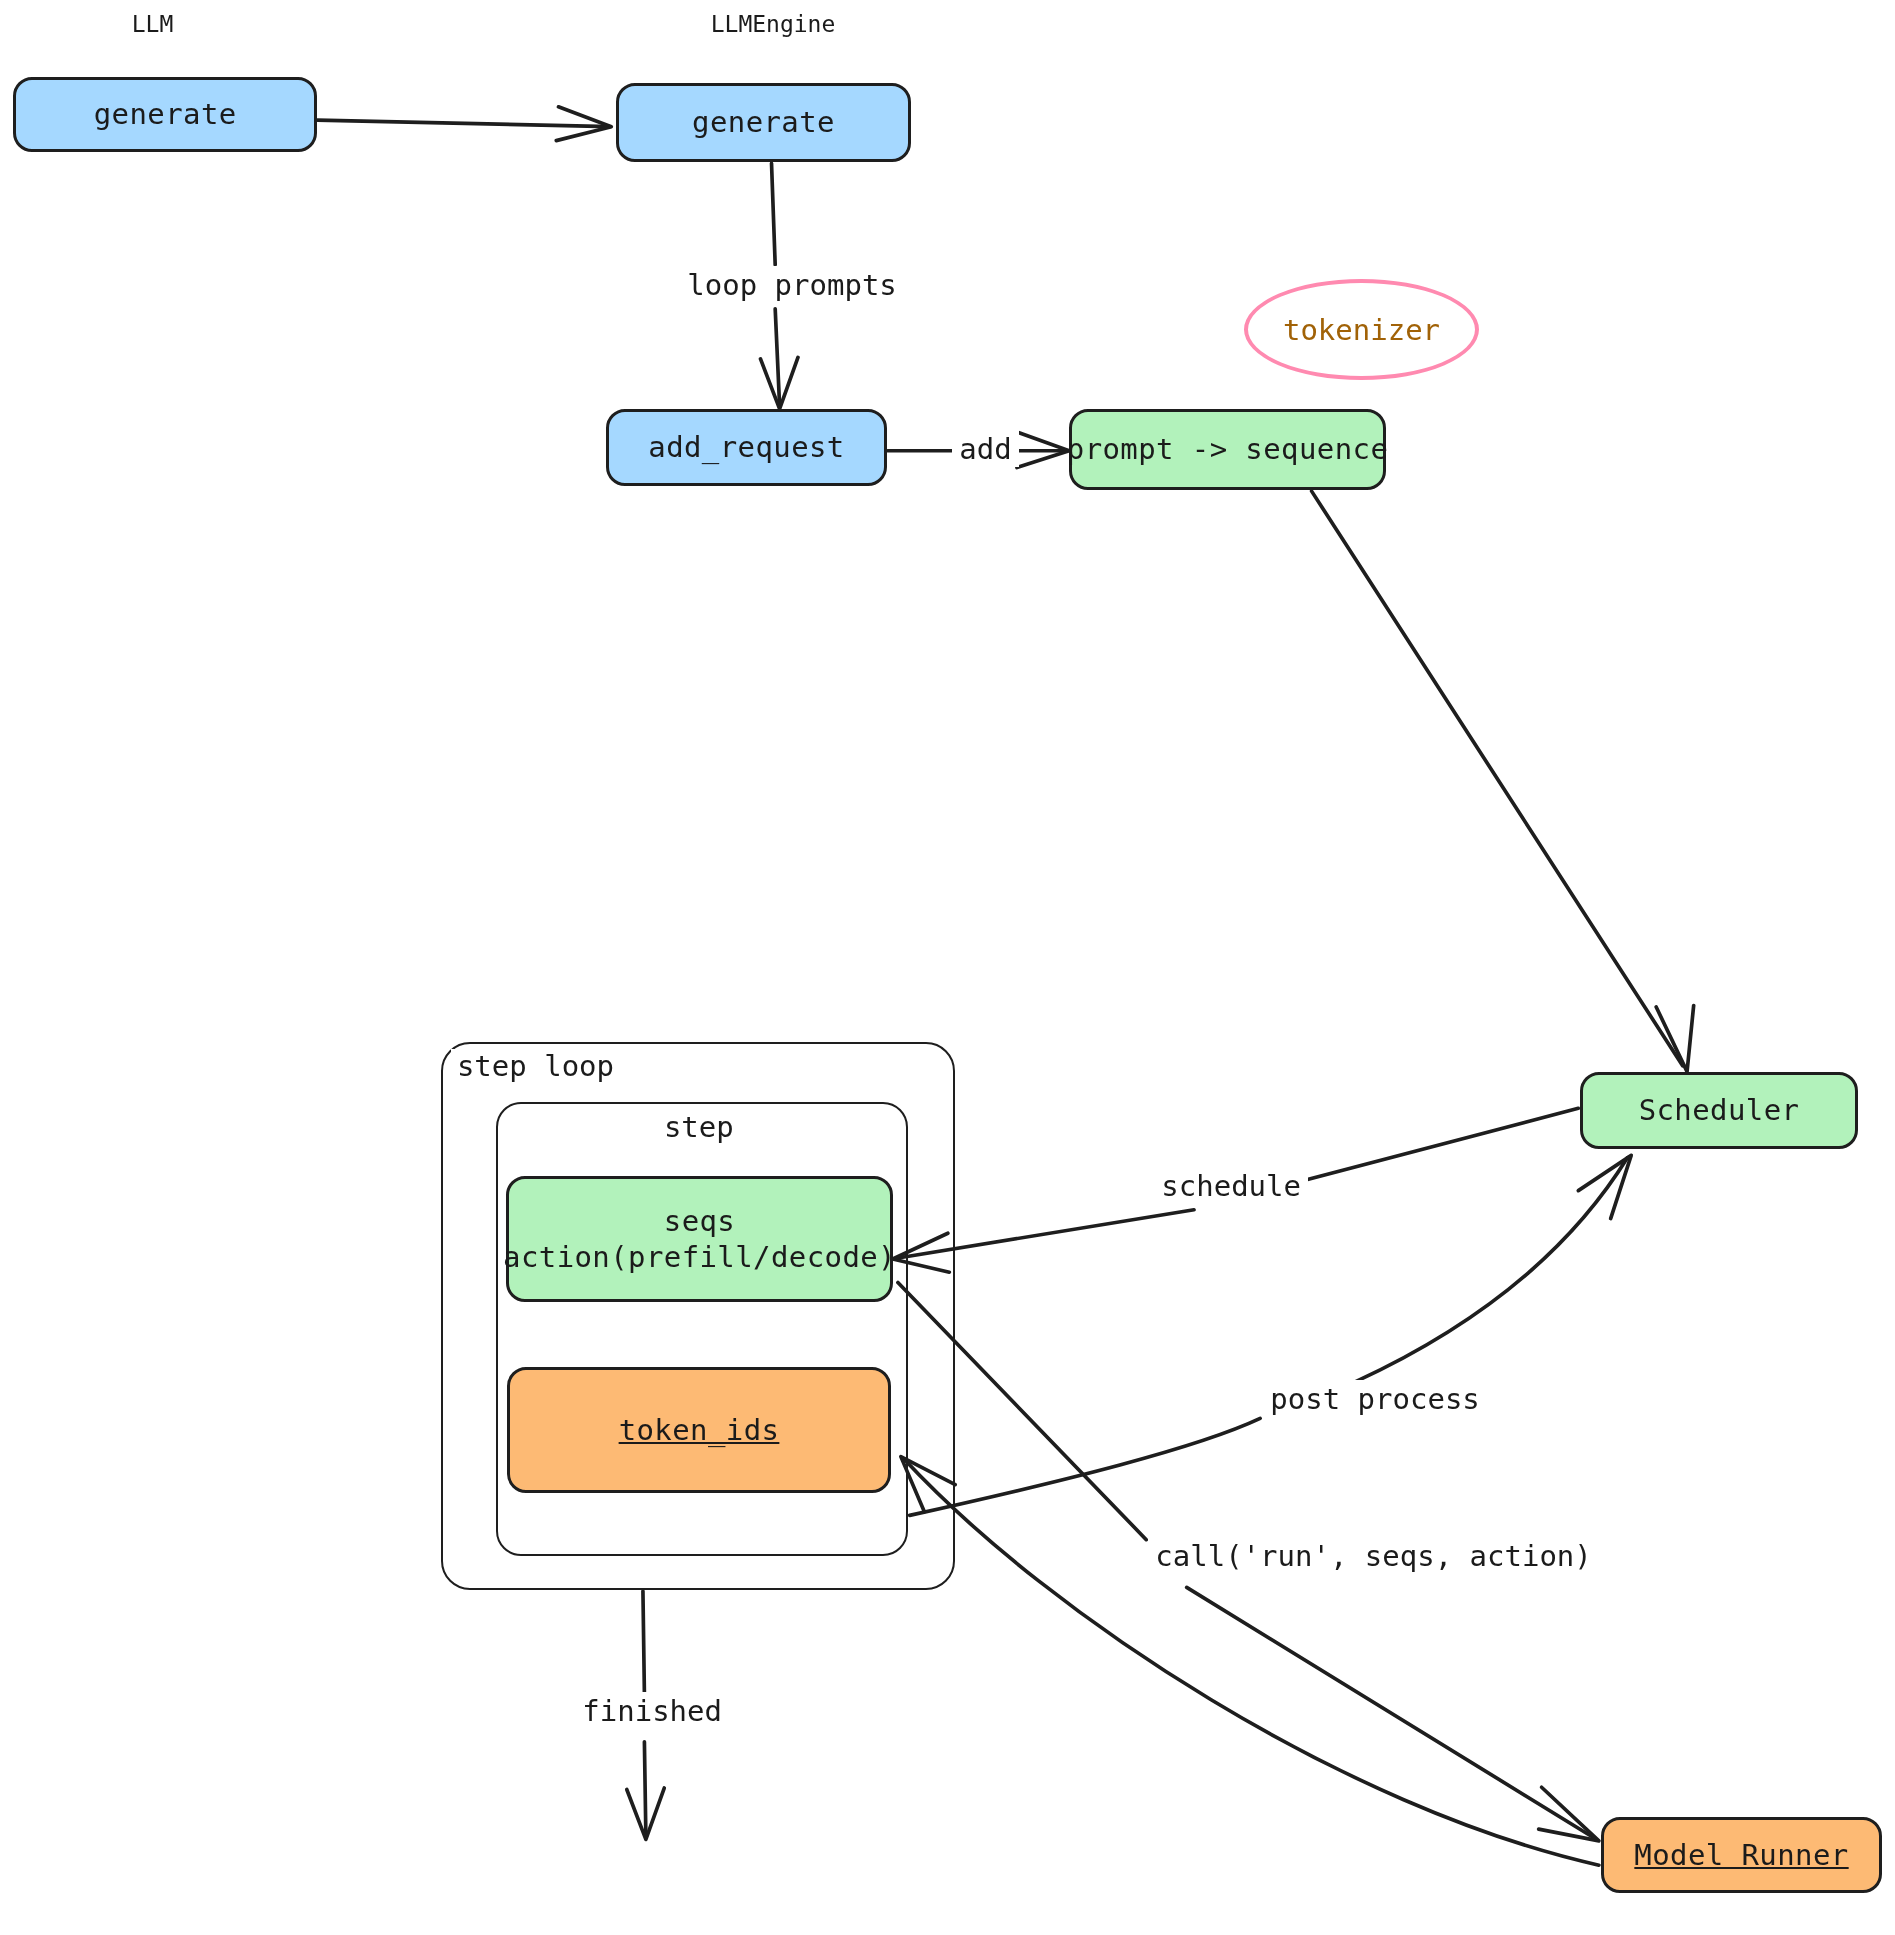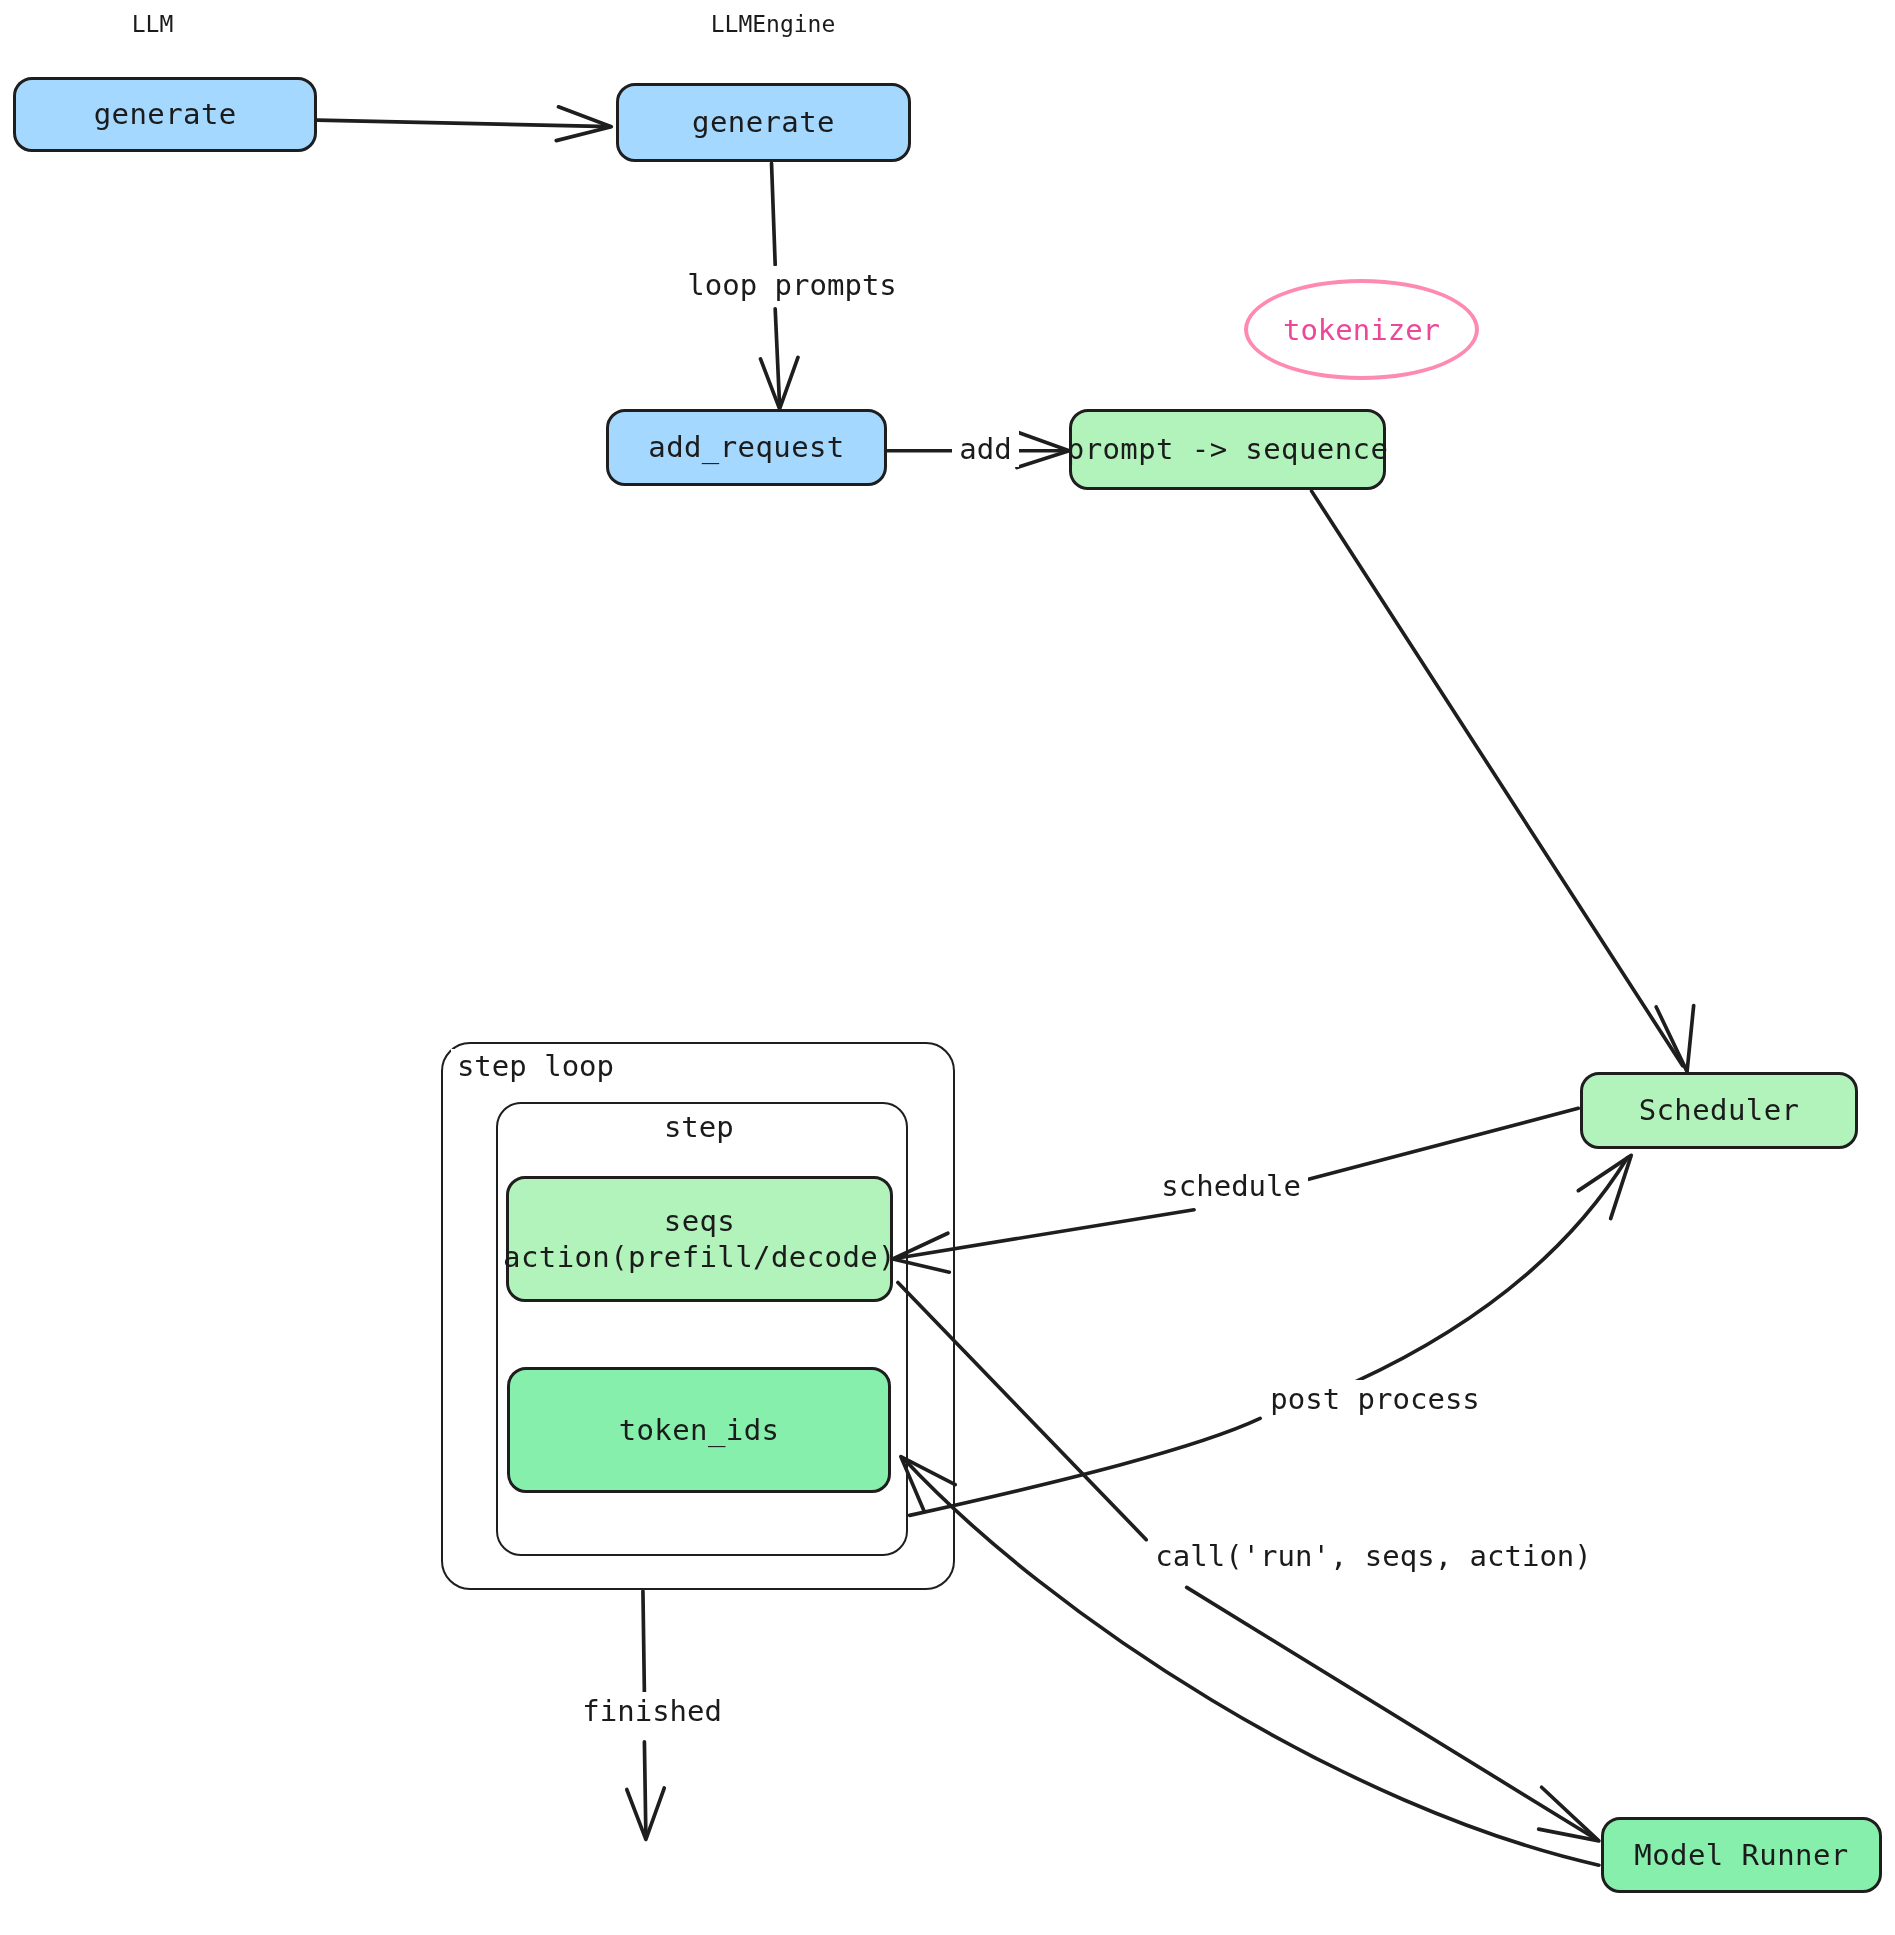--- a/index.html
+++ b/index.html
@@ -36,21 +36,21 @@
     justify-content: center;
     text-align: center;
     color: #1b1b1b;
     font-size: 29px;
     line-height: 1.25;
     white-space: pre;
     letter-spacing: 0.4px;
   }
   .node.blue   { background: #a5d8ff; }
   .node.green  { background: #b2f2bb; }
-  .node.yellow { background: #86efac; }
+  .node.yellow { background: #fdba74; text-decoration: underline; }
 
   .group {
     position: absolute;
     box-sizing: border-box;
     border: 2.9px solid #1e1e1e;
     border-radius: 29px;
     background: transparent;
   }
   .group-label {
     position: absolute;
@@ -62,21 +62,21 @@
   }
   .ellipse {
     position: absolute;
     box-sizing: border-box;
     border-radius: 50%;
     background: transparent;
     display: flex;
     align-items: center;
     justify-content: center;
     font-size: 29px;
-    color: #ec4899;
+    color: #a16207;
     white-space: pre;
   }
   .ellipse.pink  { border: 4.4px solid #ff8ab0; }
   .ellipse.salmon{ border: 4.4px solid #fa8a80; }
 
   .swimlane-title {
     position: absolute;
     font-size: 23px;
     color: #1b1b1b;
     white-space: pre;

